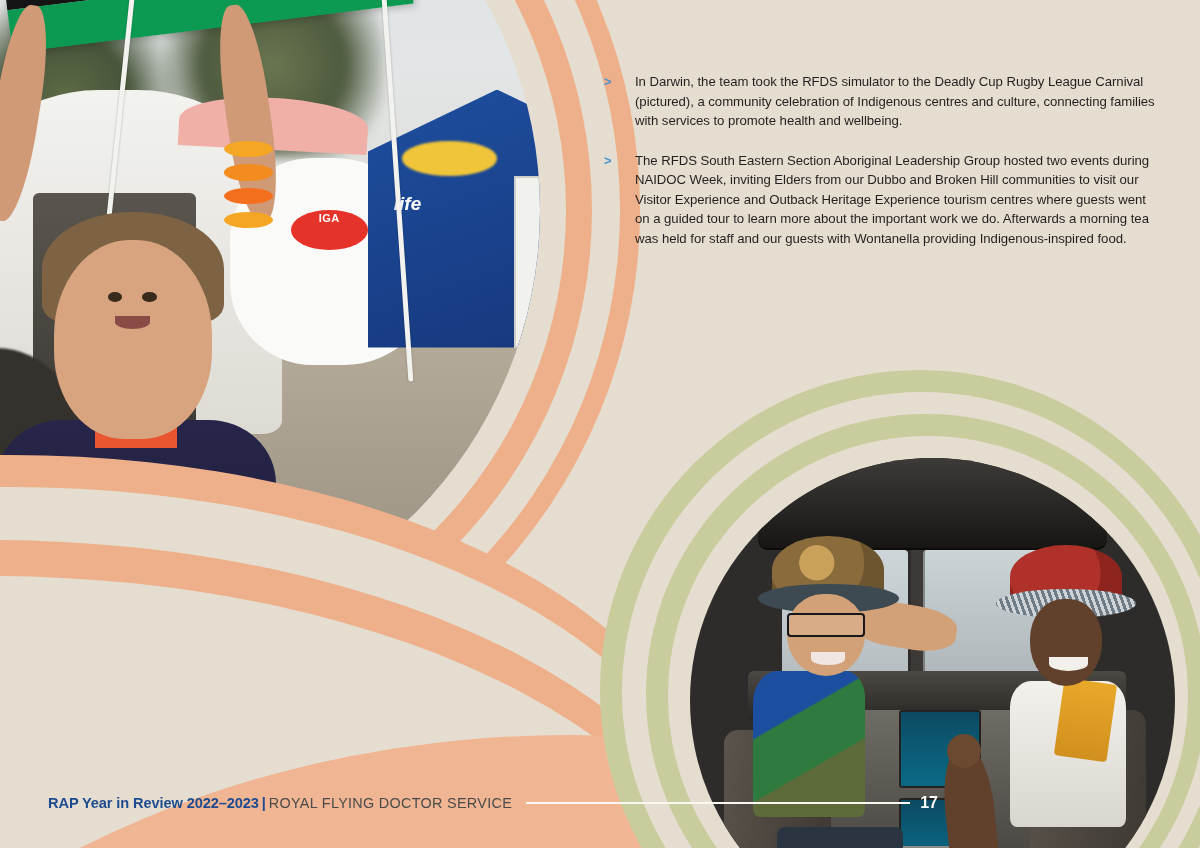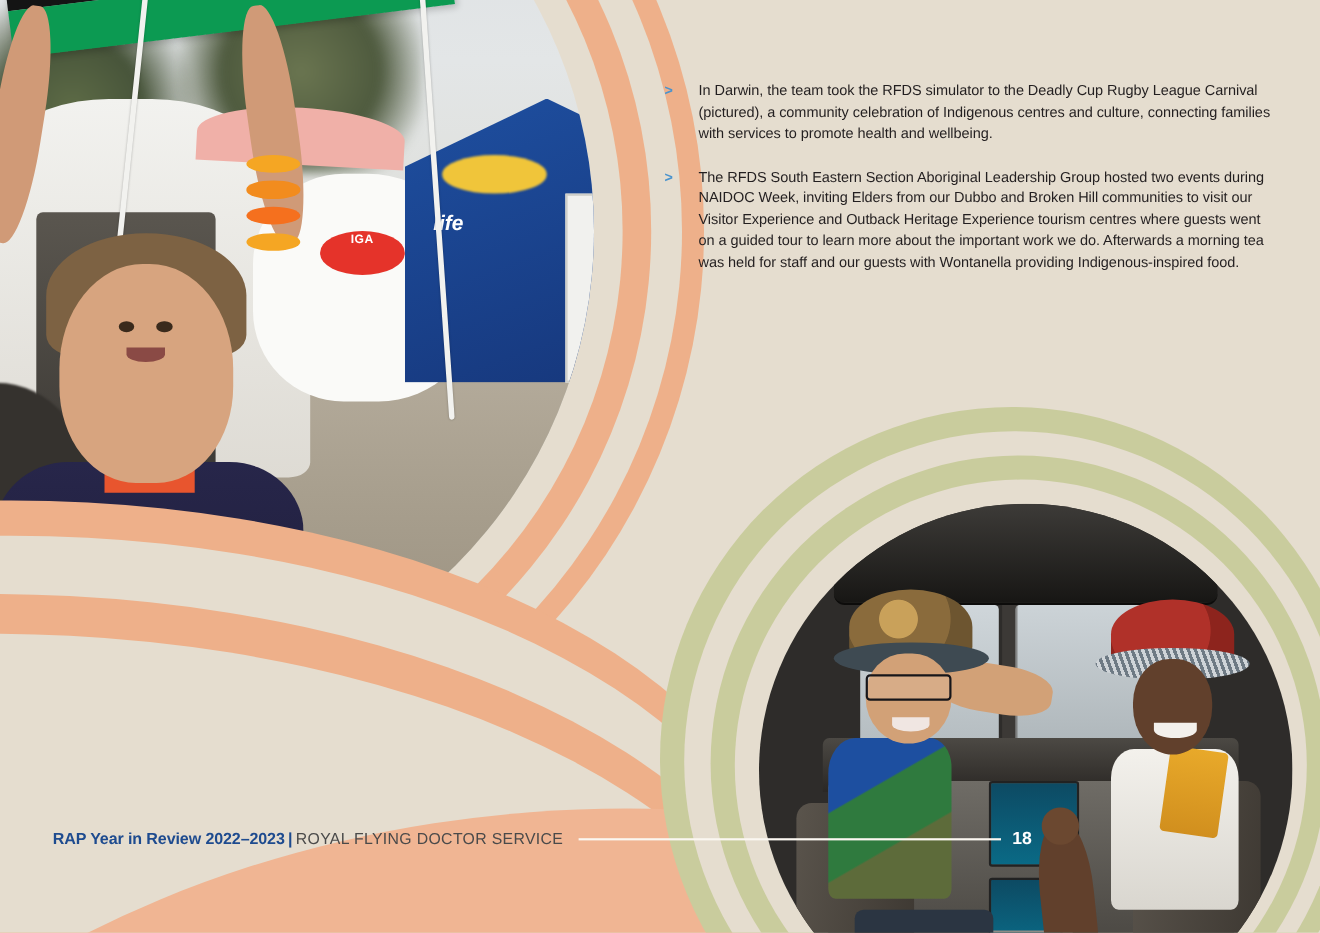--- a/index.html
+++ b/index.html
@@ -60,21 +60,21 @@
     color:#4a93cd; font-weight:bold; font-size:13px;
     line-height:19.5px; width:31px; flex:0 0 31px;
   }
   .btxt {
     color:#231f20; font-size:13.2px; line-height:19.5px;
     letter-spacing:-0.05px;
   }
 
   
   #footer {
-    position:absolute; left:0; top:748px; width:976px; height:30px;
+    position:absolute; left:0; top:788px; width:976px; height:30px;
     display:flex; align-items:center;
   }
   #footer-text {
     margin-left:48px; white-space:nowrap;
     font-size:14.6px; letter-spacing:-0.1px;
   }
   #footer-brand { color:#1e4b8f; font-weight:bold; }
   #footer-sep   { color:#1e4b8f; font-weight:bold; padding:0 3px; }
   #footer-org   { color:#4a4a4a; font-weight:normal; letter-spacing:0.3px; font-size:14.4px;}
   #footer-rule {
@@ -380,16 +380,16 @@
       <span class="btxt">The RFDS South Eastern Section Aboriginal Leadership Group hosted two events during NAIDOC Week, inviting Elders from our Dubbo and Broken Hill communities to visit our Visitor Experience and Outback Heritage Experience tourism centres where guests went on a guided tour to learn more about the important work we do. Afterwards a morning tea was held for staff and our guests with Wontanella providing Indigenous-inspired food.</span>
     </div>
 
   </div>
 
   <div id="footer">
     <div id="footer-text">
       <span id="footer-brand">RAP Year in Review 2022–2023</span><span id="footer-sep">|</span><span id="footer-org">ROYAL FLYING DOCTOR SERVICE</span>
     </div>
     <div id="footer-rule"></div>
-    <div id="page-num">18</div>
+    <div id="page-num">17</div>
   </div>
 
 </div>
 
 </body></html>

